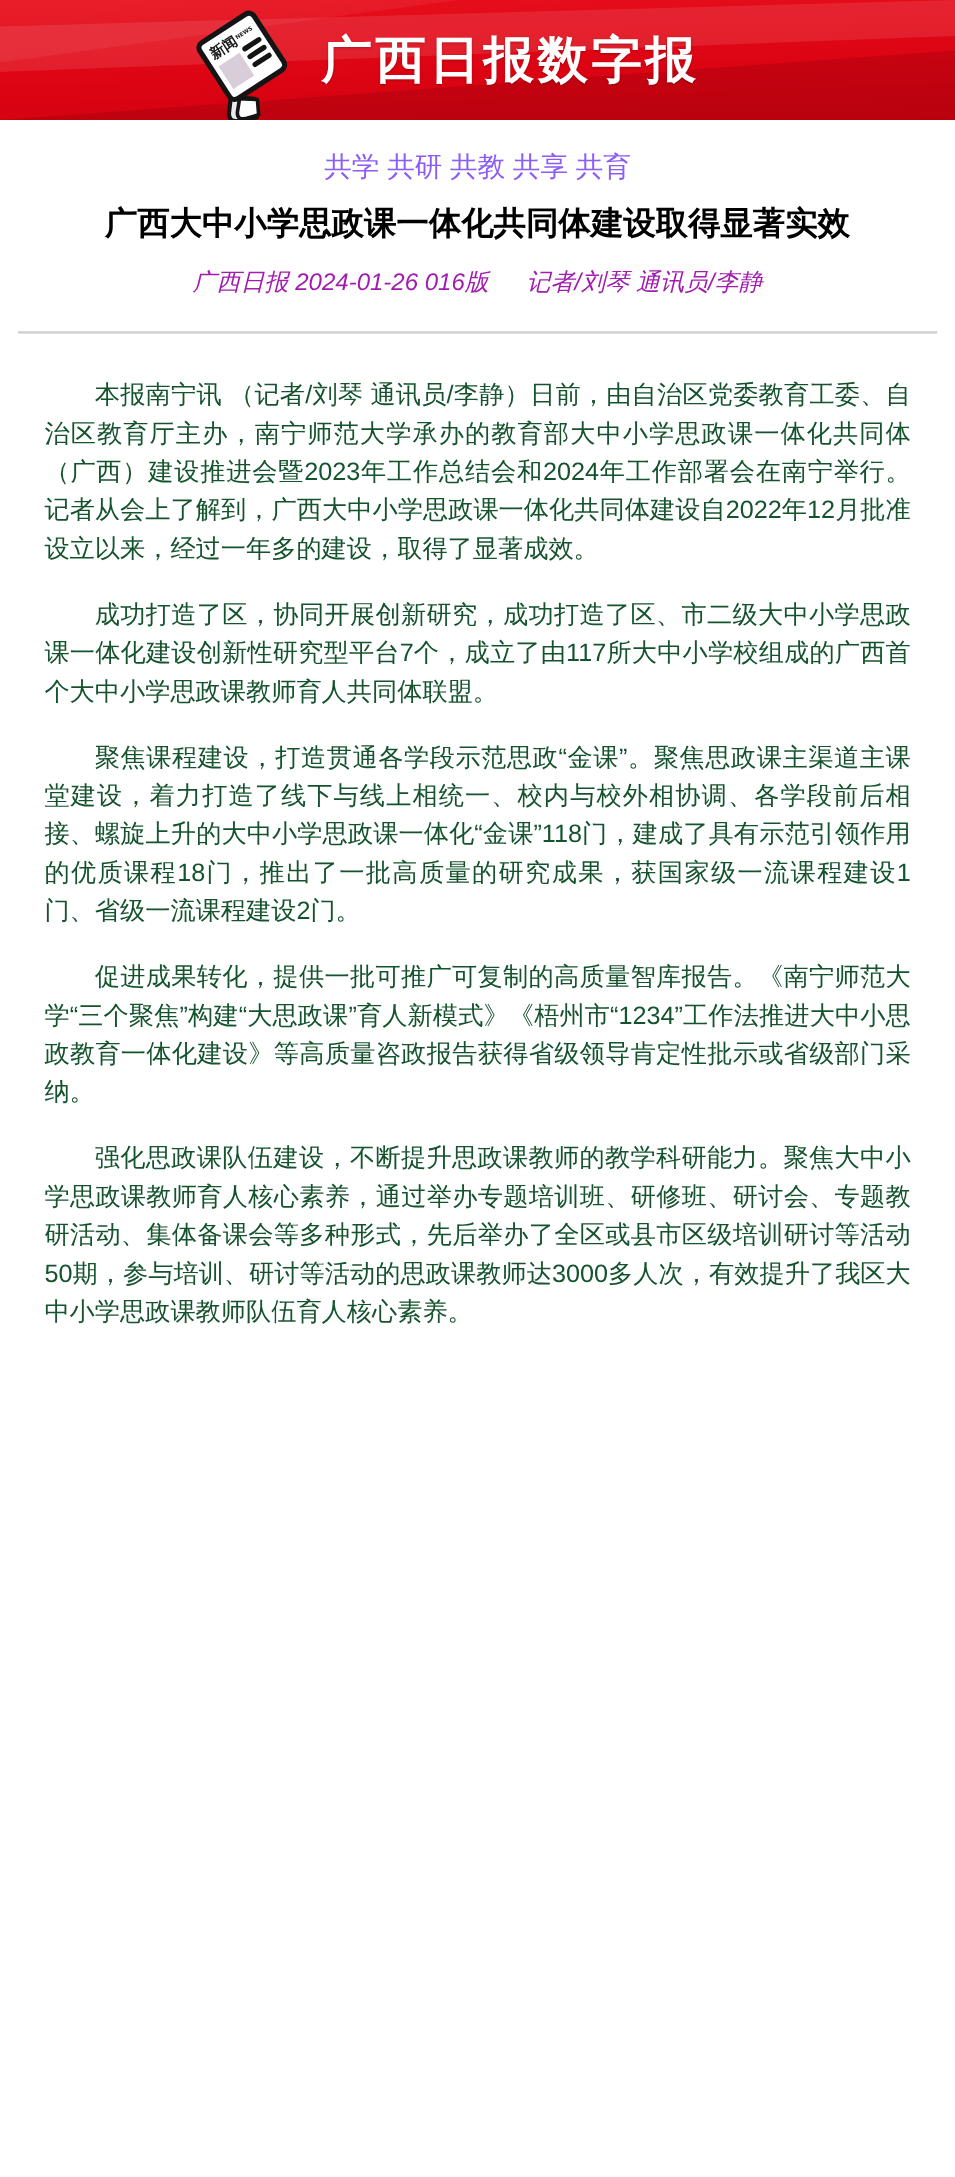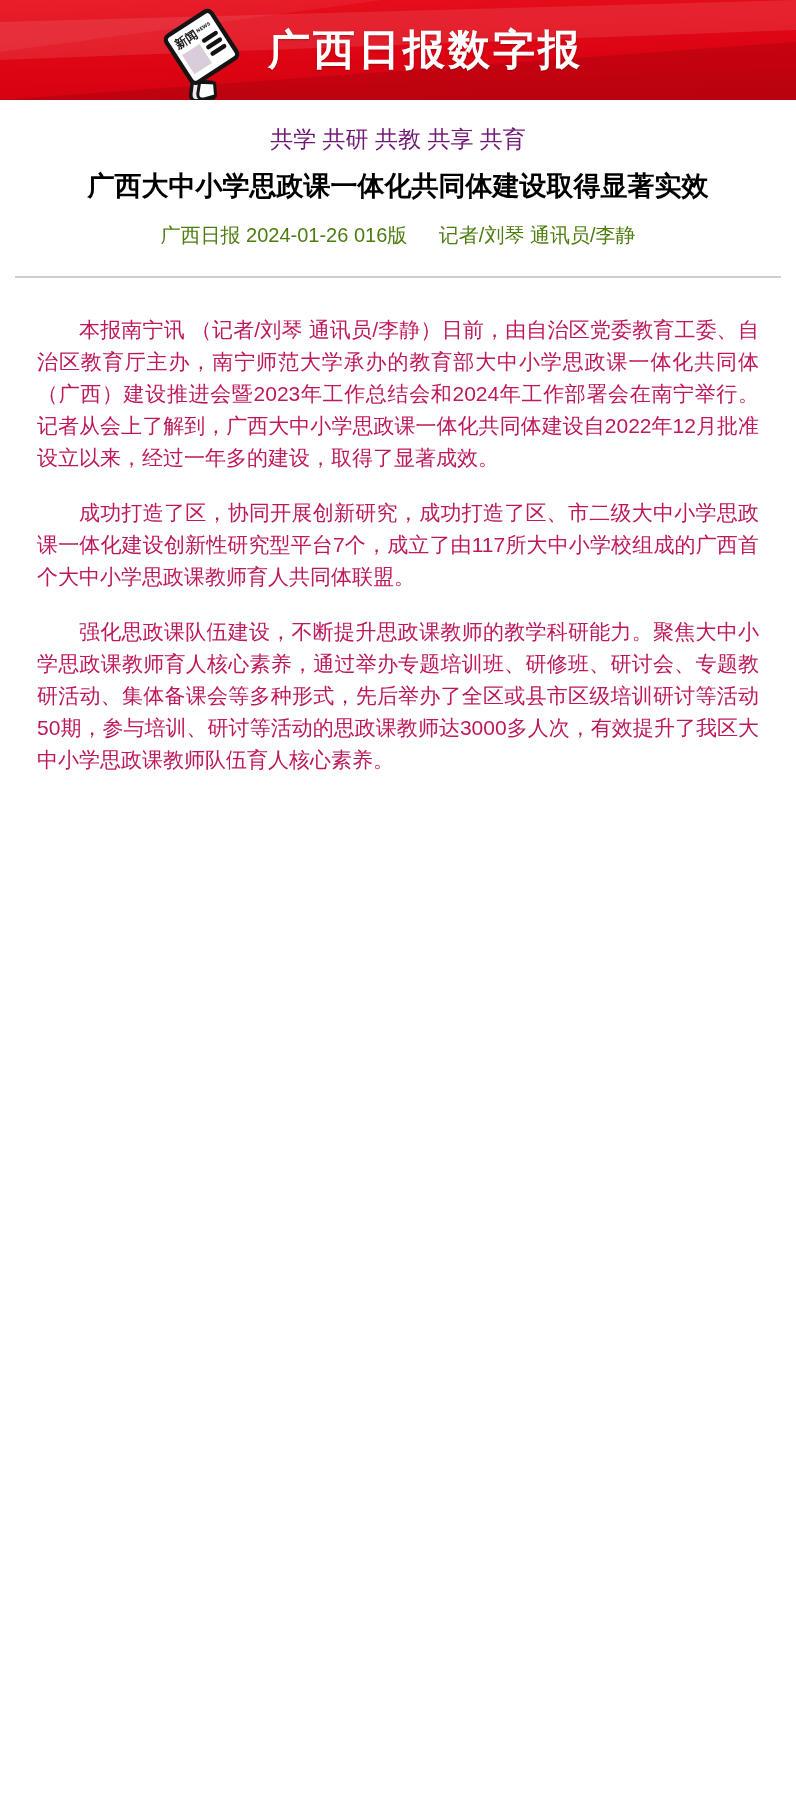--- a/index.html
+++ b/index.html
@@ -39,30 +39,30 @@
   .banner-logo { width: 104px; height: 104px; margin-right: 16px; flex: 0 0 auto; margin-top: 2px; }
   .banner-title {
     color: #ffffff; font-size: 42px; font-weight: bold;
     letter-spacing: 3px; text-shadow: 0 1px 2px rgba(0,0,0,0.25);
     white-space: nowrap;
     text-align: right;
   }
 
   
   .article-head { text-align: center; padding-top: 24px; }
-  .kicker { font-size: 23px; color: #701a75; font-weight: normal; }
+  .kicker { font-size: 23px; color: #8b5cf6; font-weight: normal; }
   .title { font-size: 27px; font-weight: bold; color: #000000; margin-top: 15px; line-height: 1.25; }
-  .byline { font-size: 20px; color: #4d7c0f; margin-top: 18px; }
+  .byline { font-size: 20px; color: #a21caf; margin-top: 18px; font-style: italic; }
   .byline .reporters { margin-left: 26px; }
   .divider { border: none; border-top: 2px solid #cfcfcf; margin: 27px 15px 0 15px; }
 
   
   .article-body { padding: 36px 37px 0 37px; }
   .article-body p {
-    font-size: 21px; line-height: 32px; color: #be185d;
+    font-size: 21px; line-height: 32px; color: #14532d;
     text-indent: 2em; text-align: justify;
     margin-bottom: 23px;
     font-family: "Liberation Sans", "DejaVu Sans", sans-serif;
   }
 </style>
 </head>
 <body>
 
 <div class="page">
 
@@ -99,16 +99,18 @@
     <div class="byline">
       <span>广西日报 2024-01-26 016版</span>
       <span class="reporters">记者/刘琴 通讯员/李静</span>
     </div>
     <hr class="divider">
   </div>
 
   <div class="article-body">
     <p>本报南宁讯 （记者/刘琴 通讯员/李静）日前，由自治区党委教育工委、自治区教育厅主办，南宁师范大学承办的教育部大中小学思政课一体化共同体（广西）建设推进会暨2023年工作总结会和2024年工作部署会在南宁举行。记者从会上了解到，广西大中小学思政课一体化共同体建设自2022年12月批准设立以来，经过一年多的建设，取得了显著成效。</p>
     <p>成功打造了区，协同开展创新研究，成功打造了区、市二级大中小学思政课一体化建设创新性研究型平台7个，成立了由117所大中小学校组成的广西首个大中小学思政课教师育人共同体联盟。</p>
+    <p>聚焦课程建设，打造贯通各学段示范思政“金课”。聚焦思政课主渠道主课堂建设，着力打造了线下与线上相统一、校内与校外相协调、各学段前后相接、螺旋上升的大中小学思政课一体化“金课”118门，建成了具有示范引领作用的优质课程18门，推出了一批高质量的研究成果，获国家级一流课程建设1门、省级一流课程建设2门。</p>
+    <p>促进成果转化，提供一批可推广可复制的高质量智库报告。《南宁师范大学“三个聚焦”构建“大思政课”育人新模式》《梧州市“1234”工作法推进大中小思政教育一体化建设》等高质量咨政报告获得省级领导肯定性批示或省级部门采纳。</p>
     <p>强化思政课队伍建设，不断提升思政课教师的教学科研能力。聚焦大中小学思政课教师育人核心素养，通过举办专题培训班、研修班、研讨会、专题教研活动、集体备课会等多种形式，先后举办了全区或县市区级培训研讨等活动50期，参与培训、研讨等活动的思政课教师达3000多人次，有效提升了我区大中小学思政课教师队伍育人核心素养。</p>
   </div>
 
 </div>
 
 </body></html>

